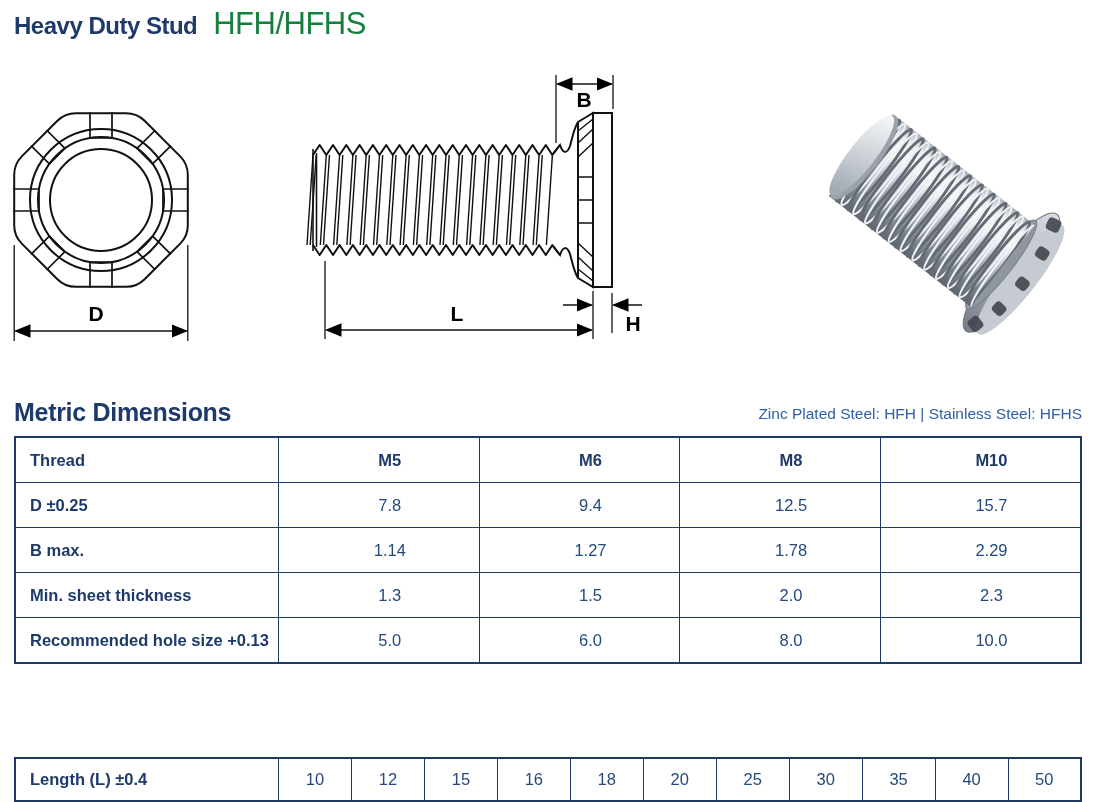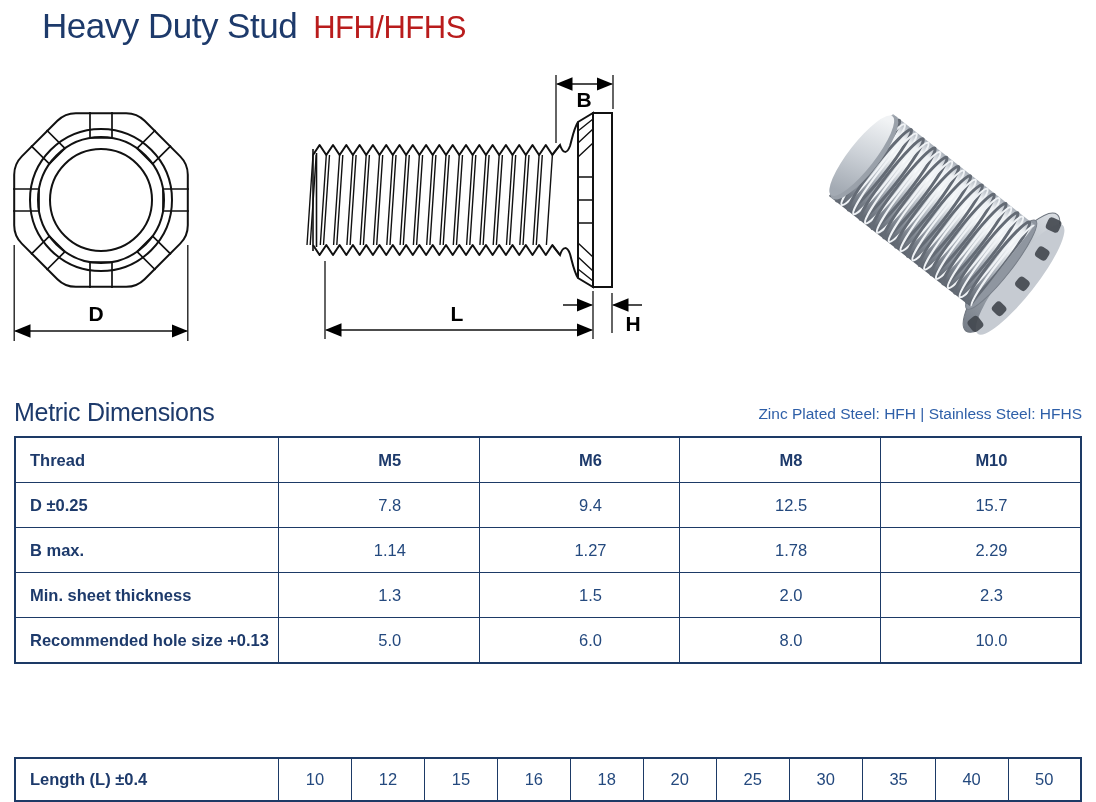--- a/index.html
+++ b/index.html
@@ -1,31 +1,31 @@
 <!DOCTYPE html>
 <html><head>
 <meta charset="utf-8">
 <style>
   html,body{margin:0;padding:0;background:#fff;}
   .page{position:relative;width:1096px;height:802px;background:#fff;overflow:hidden;
         font-family:"Liberation Sans",sans-serif;}
   
   .hdr{position:absolute;top:6px;left:14px;white-space:nowrap;}
-  .hdr .title{font-size:35px;font-weight:normal;color:#1d3a6b;letter-spacing:-0.5px;margin-left:28px;}
-  .hdr .subtitle{font-size:31px;font-weight:normal;color:#b91c1c;margin-left:16px;letter-spacing:-0.5px;}
+  .hdr .title{font-size:24px;font-weight:bold;color:#1d3a6b;letter-spacing:-0.5px;}
+  .hdr .subtitle{font-size:31px;font-weight:normal;color:#15803d;margin-left:16px;letter-spacing:-0.5px;}
   
   .figures{position:absolute;inset:0;}
   .fig{position:absolute;}
   .fig-front{left:8px;top:95px;}
   .fig-side{left:295px;top:65px;}
   .fig-photo{left:795px;top:66px;}
   .dimtext{font-family:"Liberation Sans",sans-serif;font-weight:bold;font-size:21px;fill:#000;}
   
   .sectionrow{position:absolute;top:391px;left:14px;right:14px;height:34px;}
-  .sectitle{position:absolute;left:0;bottom:-2px;font-size:25px;font-weight:normal;color:#1d3a6b;letter-spacing:-0.3px;}
+  .sectitle{position:absolute;left:0;bottom:-2px;font-size:25px;font-weight:bold;color:#1d3a6b;letter-spacing:-0.3px;}
   .matnote{position:absolute;right:0;bottom:2px;font-size:15.5px;color:#2e5fa8;}
   
   table{border-collapse:collapse;table-layout:fixed;}
   .dimtable{position:absolute;top:436px;left:14px;width:1068px;border:2px solid #1d3a66;}
   .dimtable td,.dimtable th{border:1px solid #1d3a66;height:42px;font-size:16.5px;vertical-align:middle;}
   .dimtable .lab{width:247px;text-align:left;padding-left:14px;font-weight:bold;color:#1d3a6b;}
   .dimtable .val{text-align:center;color:#24497e;font-weight:normal;padding-left:23px;}
   .dimtable th.val{font-weight:bold;color:#1d3a6b;}
   .lentable{position:absolute;top:757px;left:14px;width:1068px;border:2px solid #1d3a66;border-bottom-width:3px;}
   .lentable td{border:1px solid #1d3a66;height:39px;font-size:16.5px;vertical-align:middle;}

